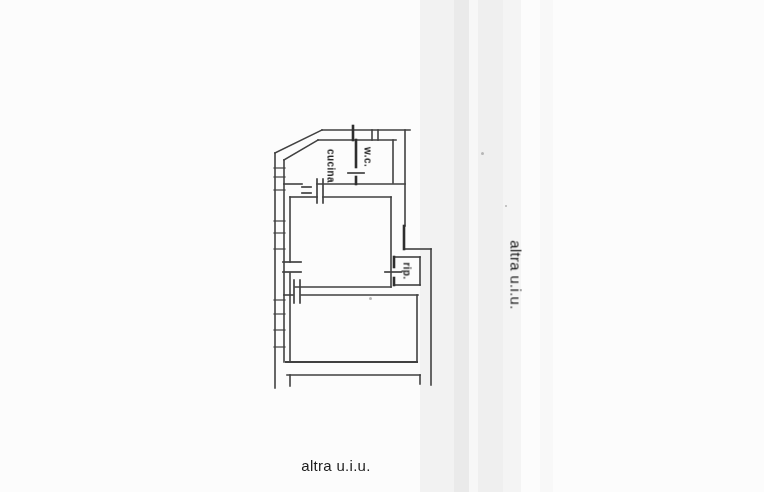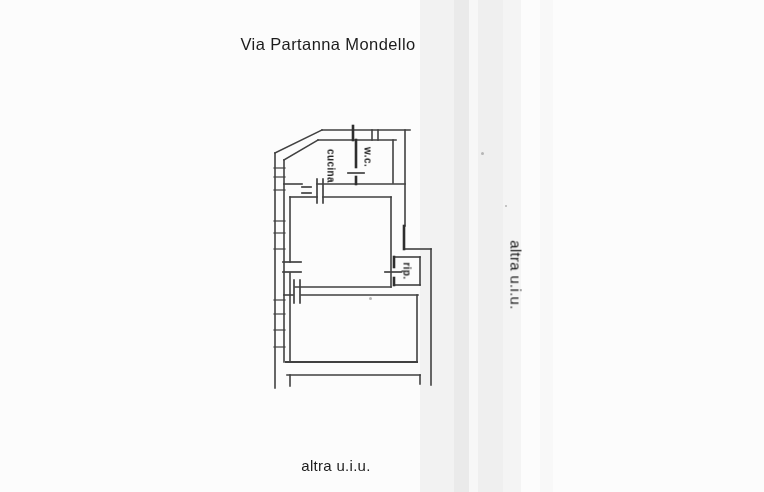--- a/index.html
+++ b/index.html
@@ -114,21 +114,20 @@
       <line class="dm" x1="302" y1="187" x2="311" y2="187"></line>
       <line class="dm" x1="302" y1="193" x2="311" y2="193"></line>
       <line class="dm" x1="283" y1="262" x2="301" y2="262"></line>
       <line class="dm" x1="283" y1="272" x2="301" y2="272"></line>
       <line class="dm" x1="294" y1="280" x2="294" y2="303"></line>
       <line class="dm" x1="300" y1="280" x2="300" y2="303"></line>
       <line class="dm" x1="385" y1="272" x2="401" y2="272"></line>
     </g>
   </svg>
 
-  <div class="lbl street" style="left:328px;top:44px;">Via Partanna Mondello</div>
 
   <div class="lbl room rot" style="left:331px;top:166px;">cucina</div>
 
   <div class="lbl room rot" style="left:368px;top:157px;">w.c.</div>
 
   <div class="lbl room rot" style="left:407px;top:271px;">rip.</div>
 
   <div class="lbl adjacent rot" style="left:516px;top:275px;">altra u.i.u.</div>
 
   <div class="lbl adjacent" style="left:336px;top:465px;">altra u.i.u.</div>

